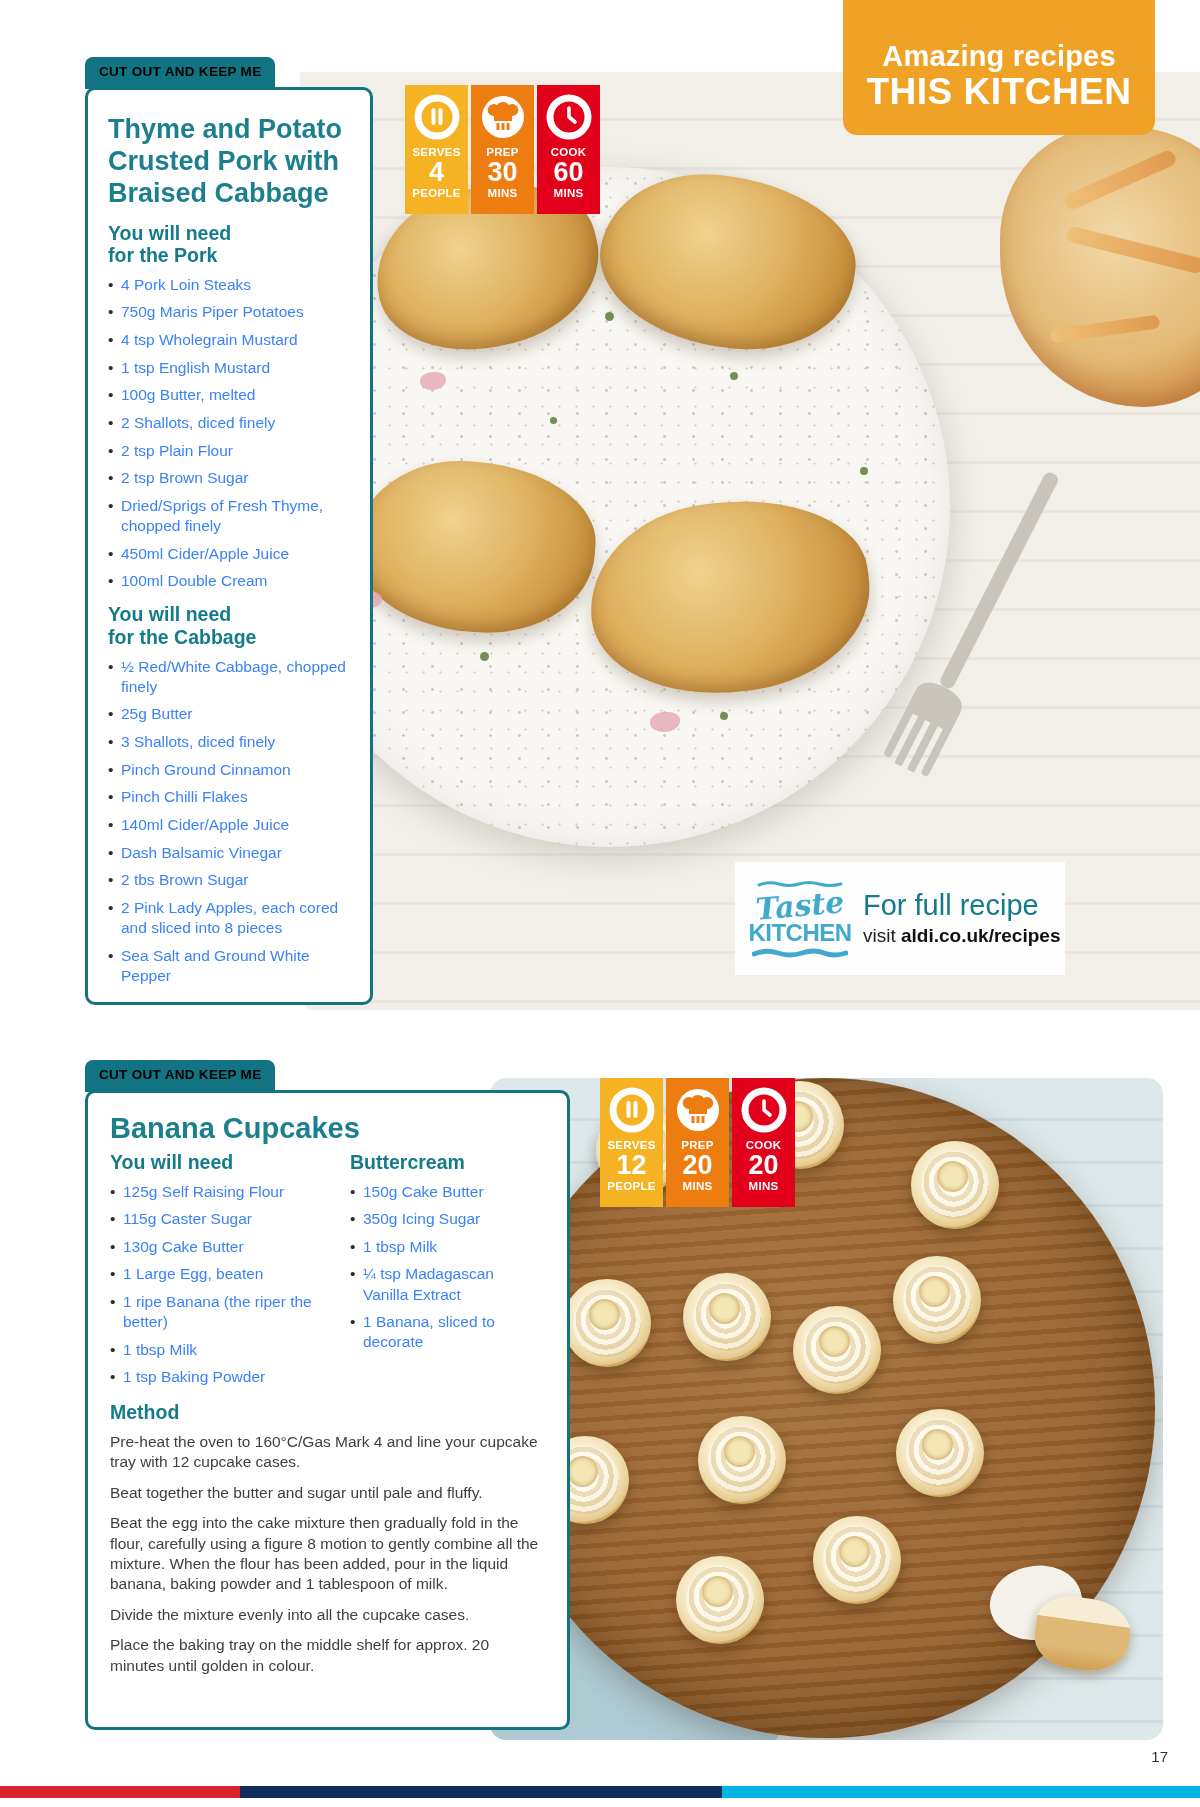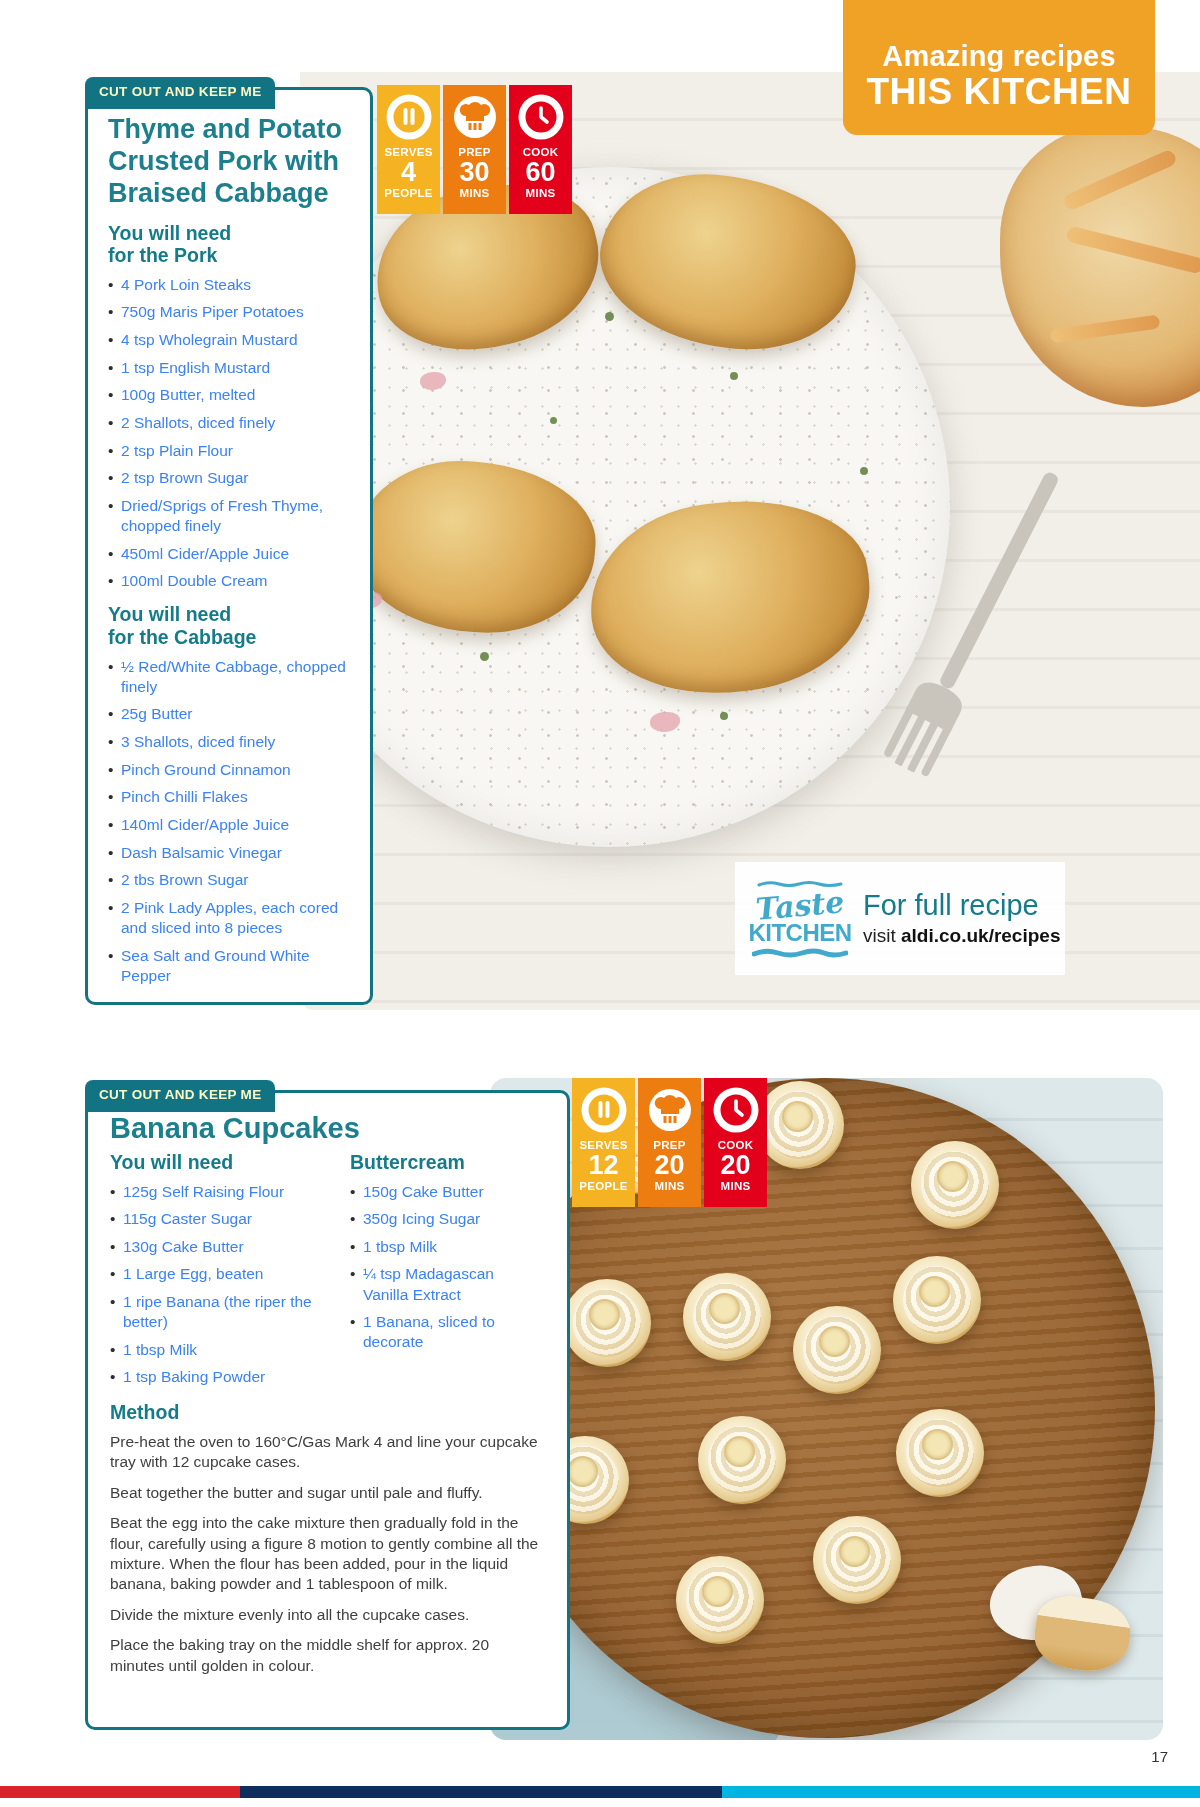--- a/index.html
+++ b/index.html
@@ -29,38 +29,38 @@
   .ribbon{position:absolute;border-radius:12px;background:linear-gradient(90deg,#eec077,#e09a4e);}
   .fork1{position:absolute;right:185px;top:380px;transform:rotate(207deg);}
 
   
   .banner{left:843px;top:0;width:312px;height:135px;background:#f0a227;z-index:4;
     border-radius:0 0 14px 14px;text-align:center;color:#fff;}
   .banner-l1{margin-top:40px;font-size:29px;font-weight:bold;letter-spacing:.2px;}
   .banner-l2{font-size:37px;font-weight:800;letter-spacing:.5px;margin-top:-2px;}
 
   
-  .tab{z-index:3;background:#127483;color:#fef9c3;font-size:13.5px;font-weight:bold;
-    letter-spacing:.3px;padding:8px 14px 10px 14px;border-radius:8px 8px 0 0;line-height:1;margin-top:20px;}
+  .tab{z-index:3;background:#127483;color:#000000;font-size:13.5px;font-weight:bold;
+    letter-spacing:.3px;padding:8px 14px 10px 14px;border-radius:8px 8px 0 0;line-height:1;}
   .card{z-index:2;background:#ffffff;border:3px solid #127483;border-radius:10px;box-sizing:border-box;}
   .card1{left:85px;top:87px;width:288px;height:918px;padding:24px 12px 10px 20px;}
   .card2{left:85px;top:1090px;width:485px;height:640px;padding:20px 20px 10px 22px;}
   .rtitle{color:#1b7f8e;font-weight:bold;margin:0 0 10px 0;}
   .rtitle.t1{font-size:27px;line-height:1.18;}
   .rtitle.t2{font-size:29px;line-height:1.1;margin-bottom:4px;}
   .sect{color:#147b8a;font-size:19.5px;font-weight:bold;line-height:1.16;margin:12px 0 8px 0;}
   ul.ings{list-style:none;margin:0;padding:0;}
   li.ing{position:relative;padding-left:13px;font-size:15.5px;line-height:1.3;margin:0 0 7.5px 0;color:#3b82f6;}
   li.ing::before{content:"•";position:absolute;left:0;top:0;color:#2e2e2e;}
   .cols{display:flex;gap:28px;}
   .col1{width:212px;}  .col2{width:190px;}
   .step{font-size:15.5px;line-height:1.32;margin:0 0 10px 0;color:#3f3f3f;}
 
   
-  .badge{z-index:5;width:63px;height:129px;text-align:center;color:#fff;}
+  .badge{z-index:5;width:63px;height:129px;text-align:center;color:#fff;margin-left:28px;}
   .badge .bicon{margin:9px auto 4px auto;width:46px;height:46px;}
   .badge .btop{font-size:11.5px;font-weight:bold;letter-spacing:.3px;margin-top:6px;}
   .badge .bval{font-size:27px;font-weight:800;line-height:1.05;}
   .badge .bbot{font-size:11.5px;font-weight:bold;letter-spacing:.3px;margin-top:1px;}
   .b-yellow{background:#f5b324;} .b-orange{background:#ee7d11;} .b-red{background:#e2001a;}
 
   
   .taste{left:735px;top:862px;width:330px;height:113px;background:rgba(255,255,255,.93);z-index:1;
     display:flex;align-items:center;}
   .tlogo{width:118px;text-align:center;color:#41aacc;margin-left:6px;}

